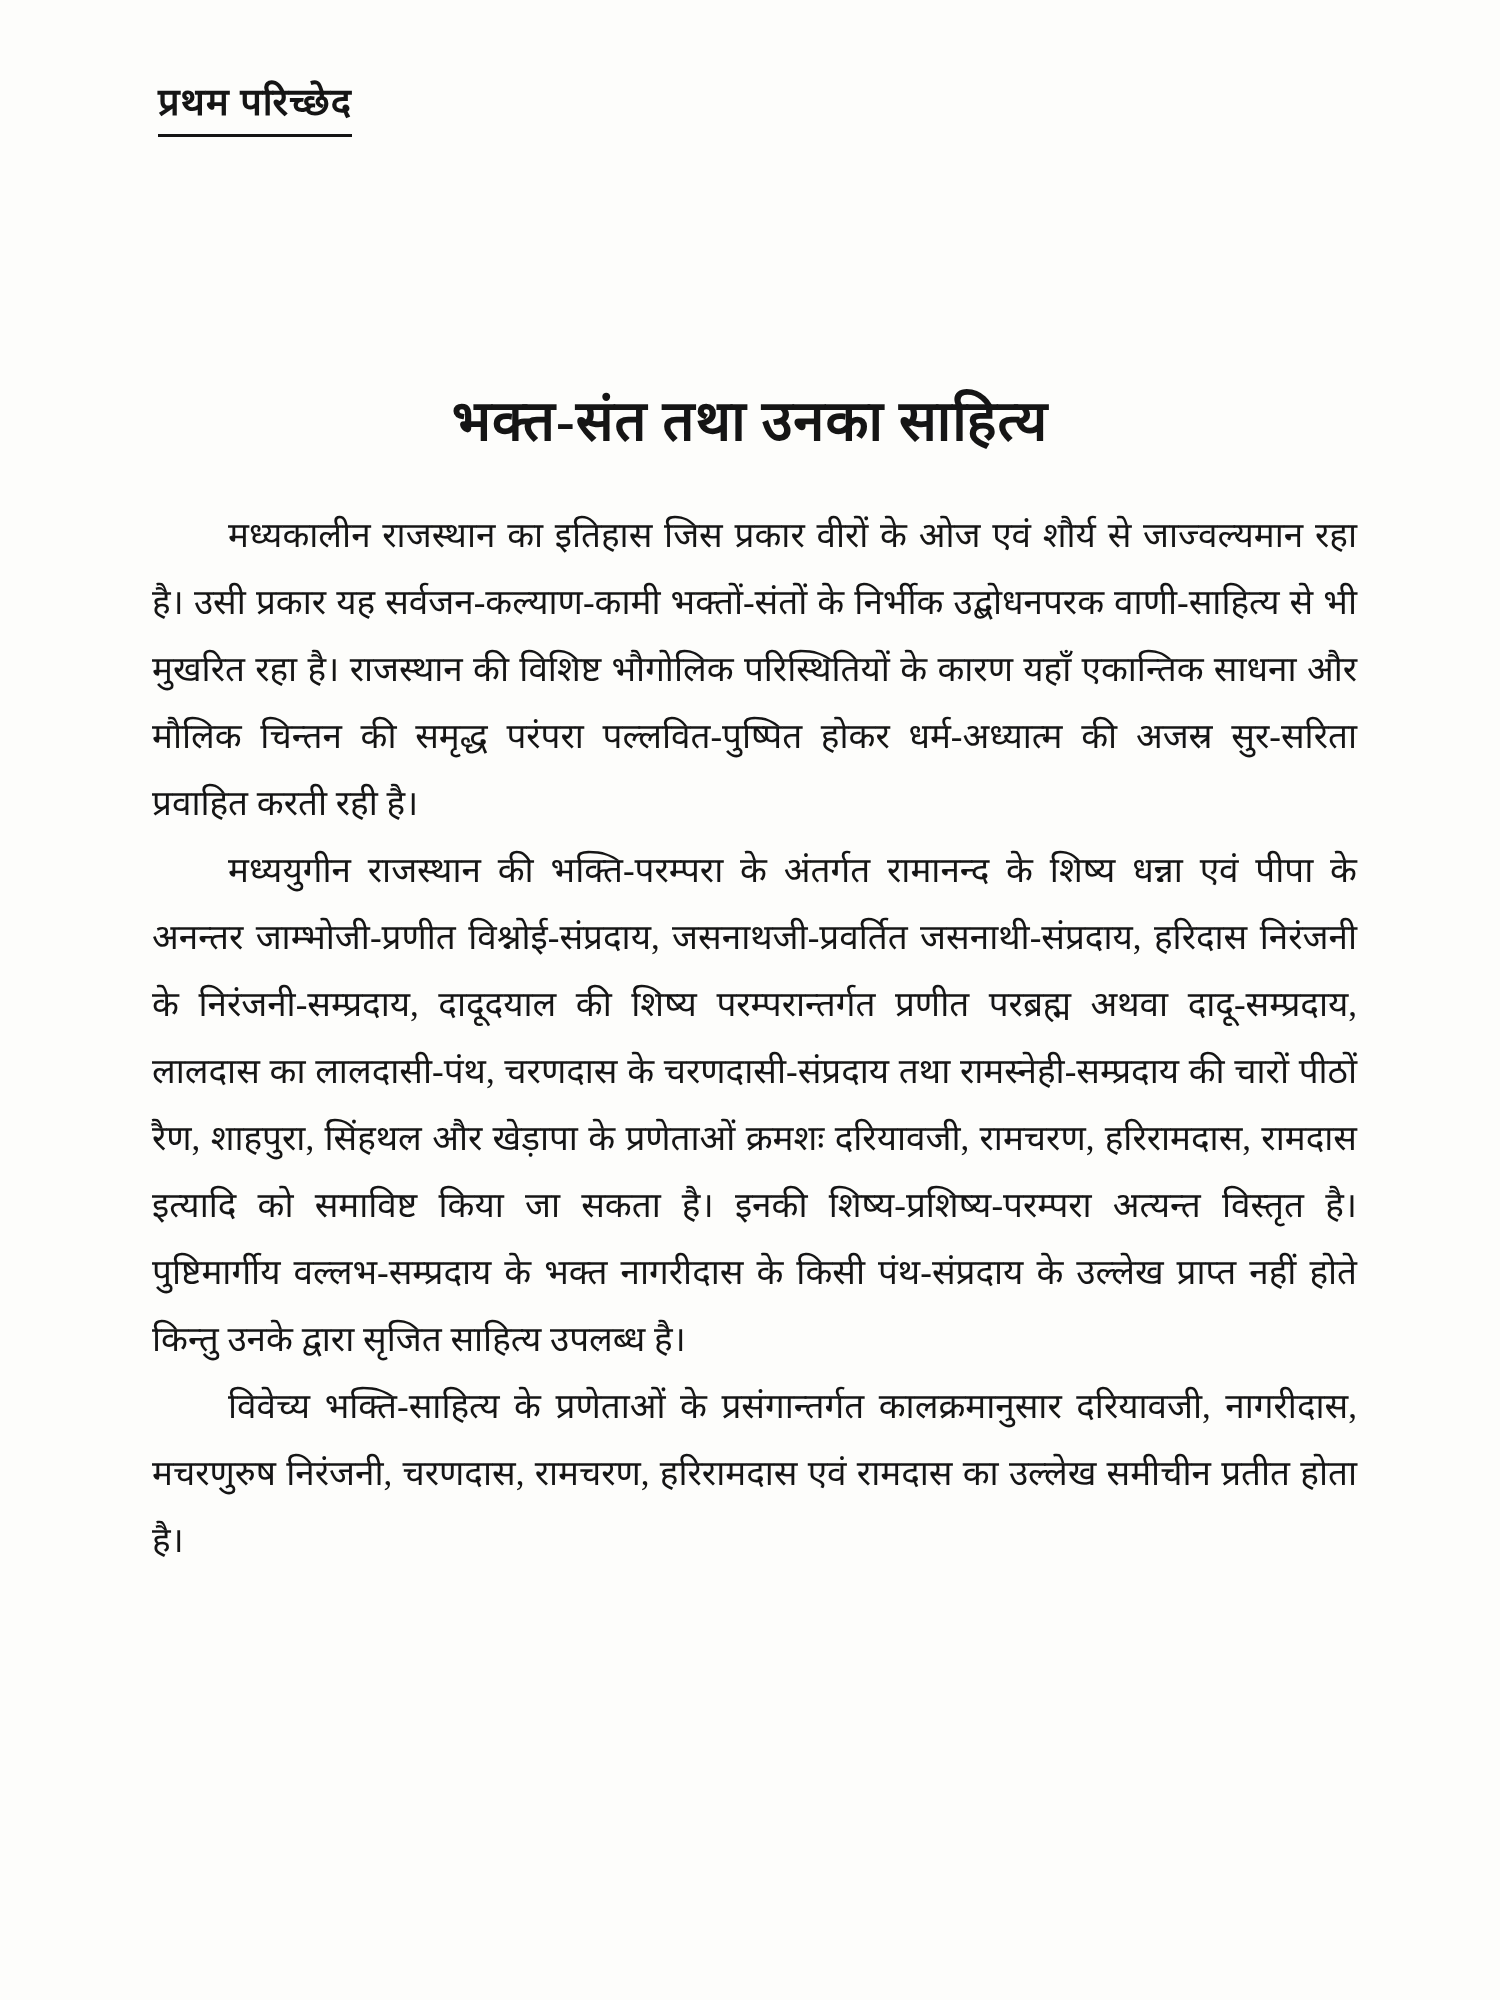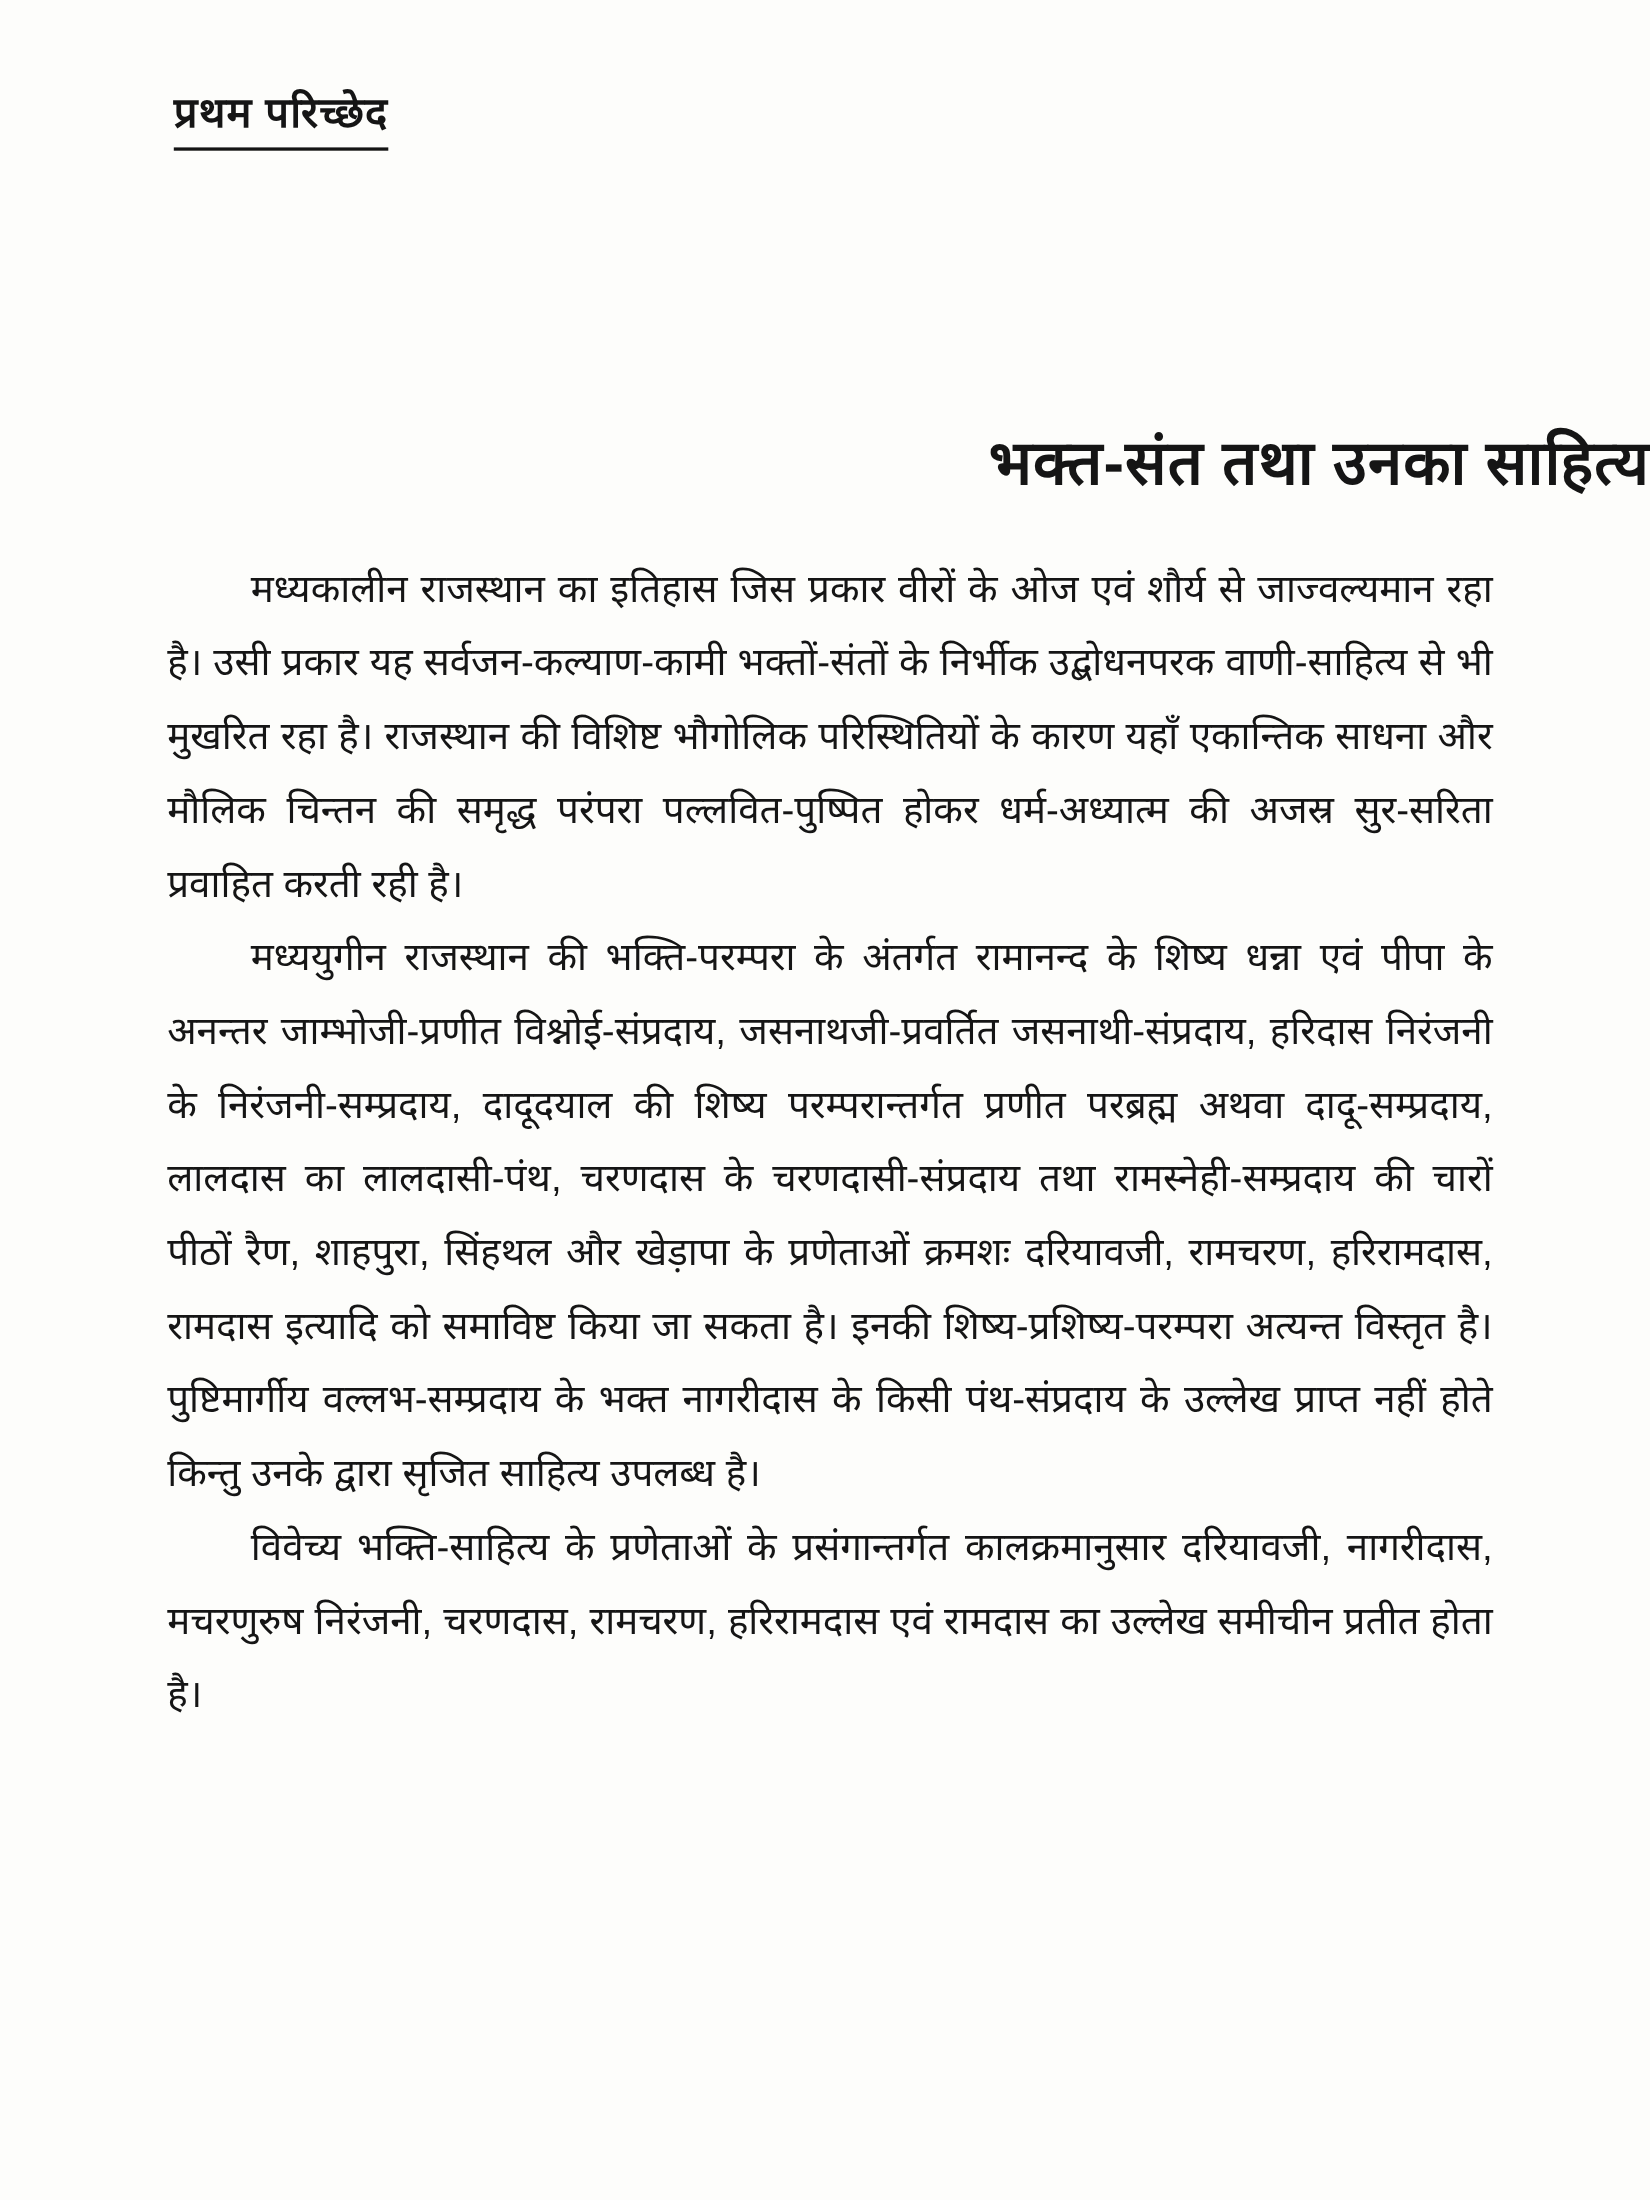--- a/index.html
+++ b/index.html
@@ -7,40 +7,40 @@
     padding: 0;
     background: #e8e6e1;
   }
   .page {
     position: relative;
     width: 1500px;
     height: 2000px;
     margin: 0 auto;
     background: #fdfdfb;
     color: #151515;
-    font-family: Liberation Sans, sans-serif;
+    font-family: Liberation Serif, serif;
     overflow: hidden;
   }
   .chapter-header {
     position: absolute;
     top: 74px;
     left: 158px;
     font-size: 38px;
     font-weight: bold;
     letter-spacing: 1px;
     border-bottom: 3px solid #141414;
     padding-bottom: 8px;
   }
   .page-title {
     position: absolute;
     top: 380px;
     left: 0;
     width: 100%;
     margin: 0;
-    text-align: right;
+    text-align: center;
     font-size: 56px;
     font-weight: bold;
     letter-spacing: 1px;
   }
   .body-text {
     position: absolute;
     top: 502px;
     left: 152px;
     width: 1205px;
     font-size: 35px;

